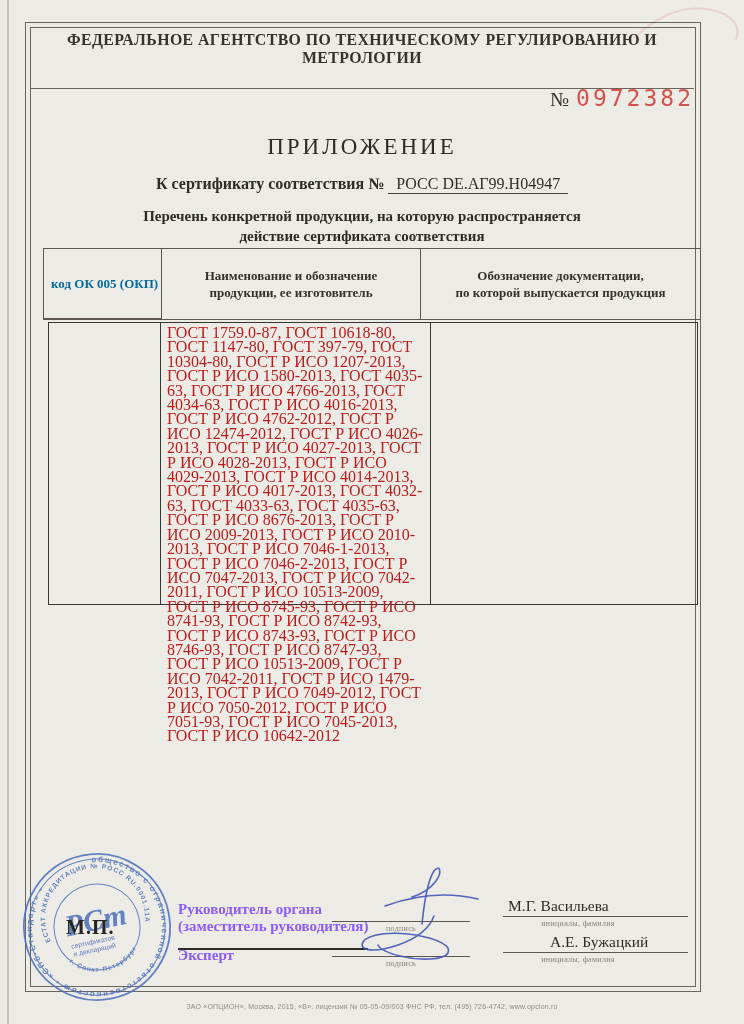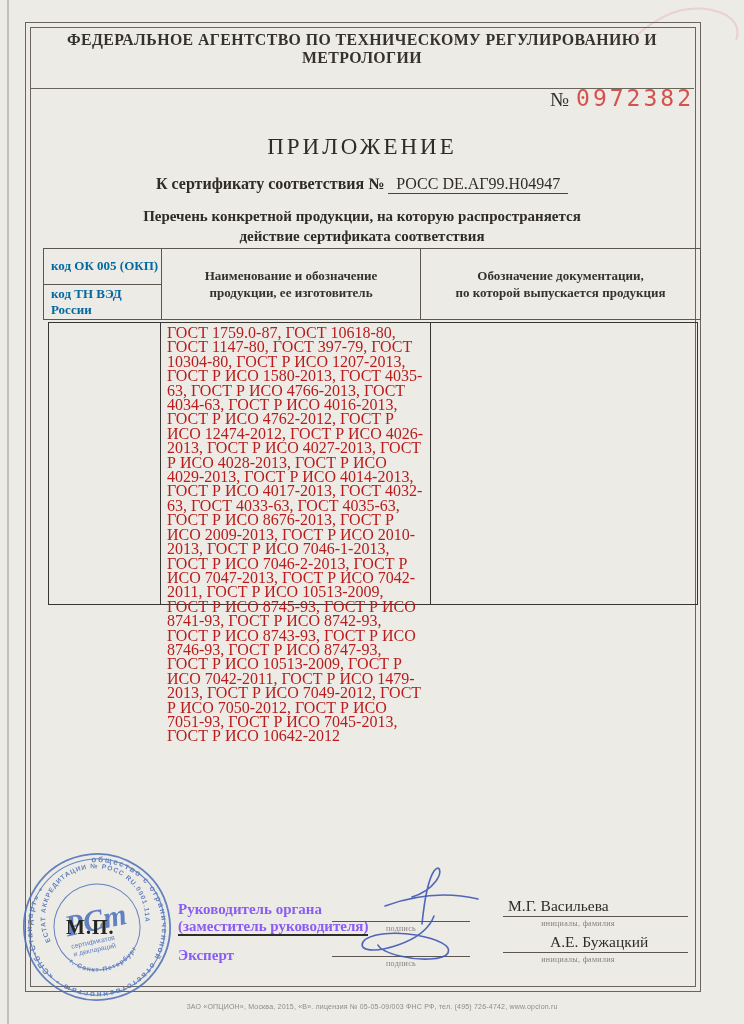--- a/index.html
+++ b/index.html
@@ -38,21 +38,21 @@
   .thead .c3{flex:1;}
   .thead .hc{display:flex;align-items:center;justify-content:center;text-align:center;font-size:13px;font-weight:bold;line-height:17px;white-space:pre-line;height:100%;color:#35322d;}
   
   .tbody{left:48px;top:322px;width:648px;height:281px;border:1.6px solid #383632;display:flex;background:transparent;}
   .tbody .c1{width:111px;border-right:1.2px solid #383632;}
   .tbody .c2{width:258px;border-right:1.2px solid #383632;padding:3px 5px 0 6px;box-sizing:content-box;}
   .tbody .c3{flex:1;}
   .gost-text{font-size:16px;line-height:14.4px;color:#b91c1c;text-align:left;}
   
   .role{left:178px;font-size:15px;font-weight:bold;color:#8b5cf6;white-space:nowrap;}
-  .role-underline{border-bottom:2px solid #2f2c28;padding-bottom:0px;}
+  .role-underline{border-bottom:2px solid #2f2c28;padding-bottom:14px;}
   .sig-line{height:0;border-bottom:1px solid #5c564e;}
   .caption{font-size:8px;color:#847f78;text-align:center;letter-spacing:.3px;}
   .sig-name{font-size:15.5px;color:#2f2c28;white-space:nowrap;}
   .mp-mark{left:66px;top:916px;font-size:20px;letter-spacing:1px;color:#26241f;z-index:6;font-weight:bold;}
   
   .stamp{left:18px;top:848px;z-index:5;opacity:.85;transform:rotate(-12deg);}
   .stamp text{fill:var(--stamp_blue,#4a6fba);}
   .stamp .ring-txt{font-family:"Liberation Sans", sans-serif;font-size:8px;letter-spacing:1.6px;font-weight:bold;}
   .stamp .arc-txt{font-family:"Liberation Sans", sans-serif;font-size:6.6px;letter-spacing:1px;font-weight:bold;}
   .stamp .logo-txt{font-size:30px;font-weight:bold;font-style:italic;}
@@ -86,21 +86,20 @@
 <div class="abs cert-line">
   <span>К сертификату соответствия №</span>
   <span class="val">РОСС DE.АГ99.Н04947</span>
 </div>
 <div class="abs purpose">Перечень конкретной продукции,  на которую распространяется
 действие сертификата соответствия</div>
 
 <div class="abs thead">
   <div class="c1">
     <div class="cell">код ОК 005 (ОКП)</div>
-    <div class="cell">код ТН ВЭД России</div>
   </div>
   <div class="c2">
     <div class="hc">Наименование и обозначение
 продукции, ее изготовитель</div>
   </div>
   <div class="c3">
     <div class="hc">Обозначение документации,
 по которой выпускается продукция</div>
   </div>
 </div>

